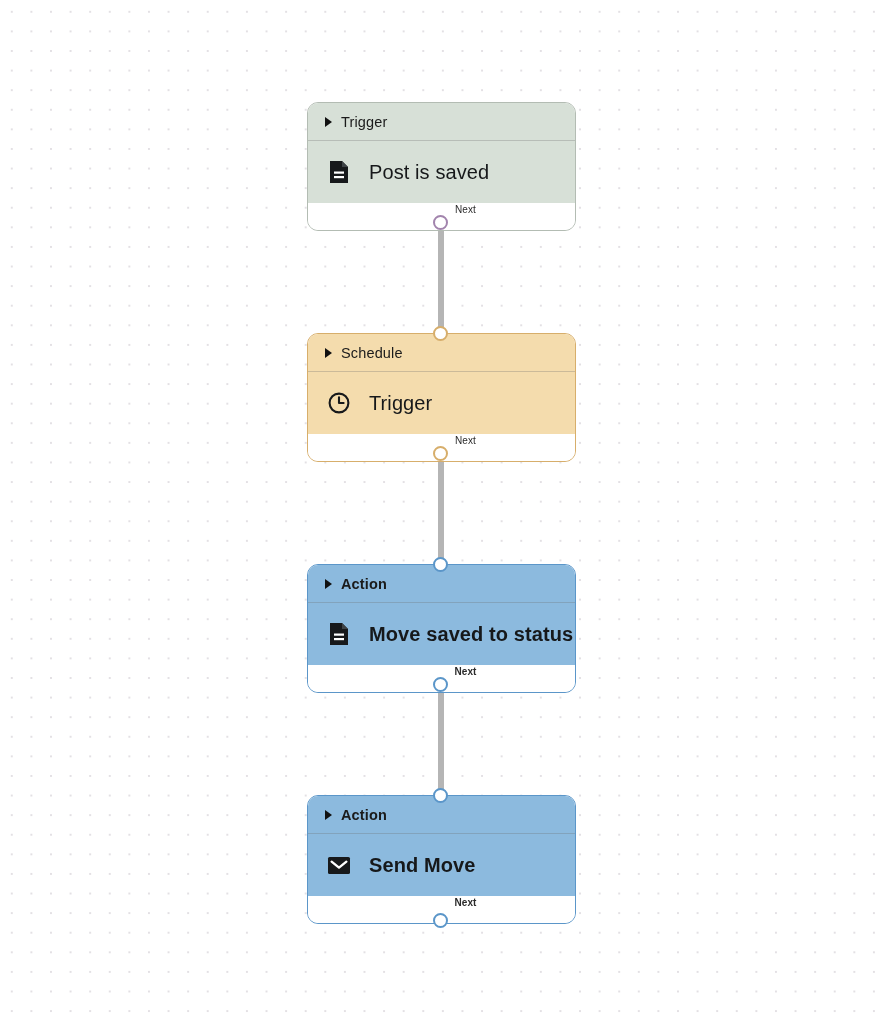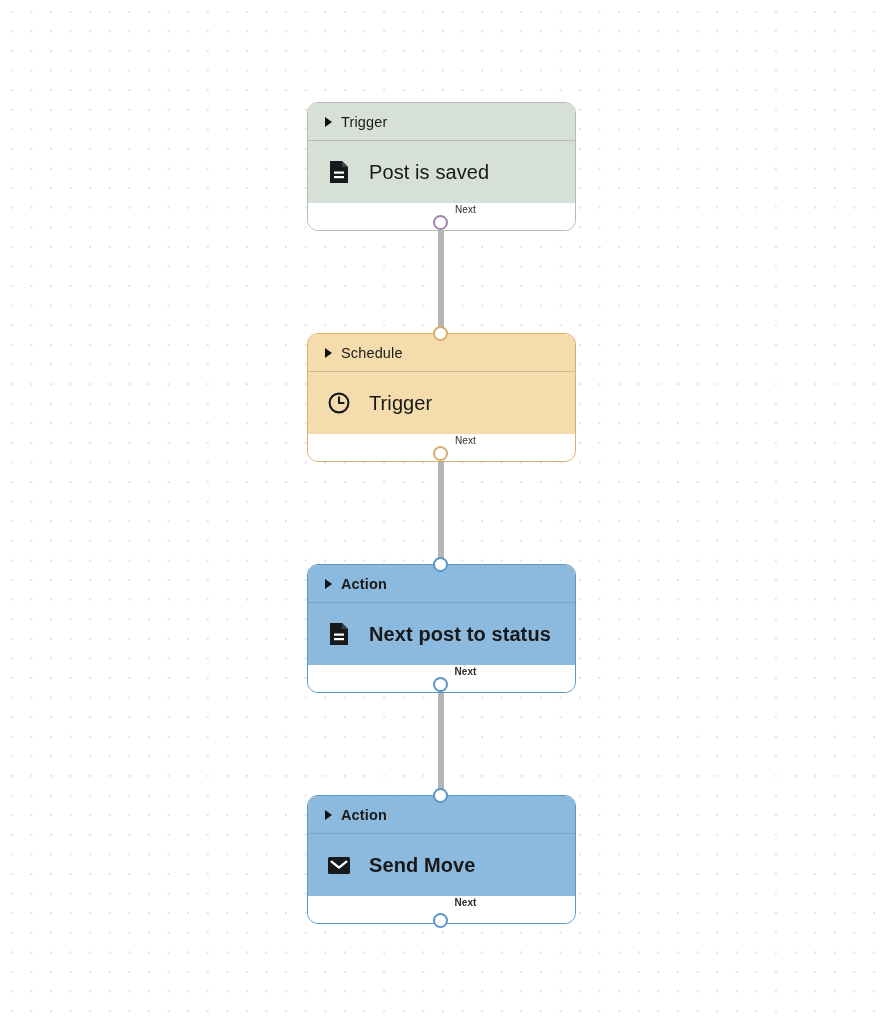--- a/index.html
+++ b/index.html
@@ -202,21 +202,21 @@
     </div>
     <div class="node-body">
       <span class="node-icon">
         <svg width="22" height="24" viewBox="0 0 22 24">
           <path d="M2 1 h12 l6 6 v16 H2 Z" fill="#17191b"></path>
           <path d="M14 1 l6 6 h-6 Z" fill="#3f4447"></path>
           <rect x="6" y="11.5" width="10" height="2.2" fill="#ffffff"></rect>
           <rect x="6" y="16" width="10" height="2.2" fill="#ffffff"></rect>
         </svg>
       </span>
-      <span class="node-title">Next post to status</span>
+      <span class="node-title">Move saved to status</span>
     </div>
     <div class="node-footer">
       <span class="footer-label">Next</span>
     </div>
   </div>
   <div class="port port-blue" style="top:557px;"></div>
   <div class="port port-blue" style="top:677px;"></div>
 
   <div class="node theme-blue" style="top:795px;">
     <div class="node-header">

